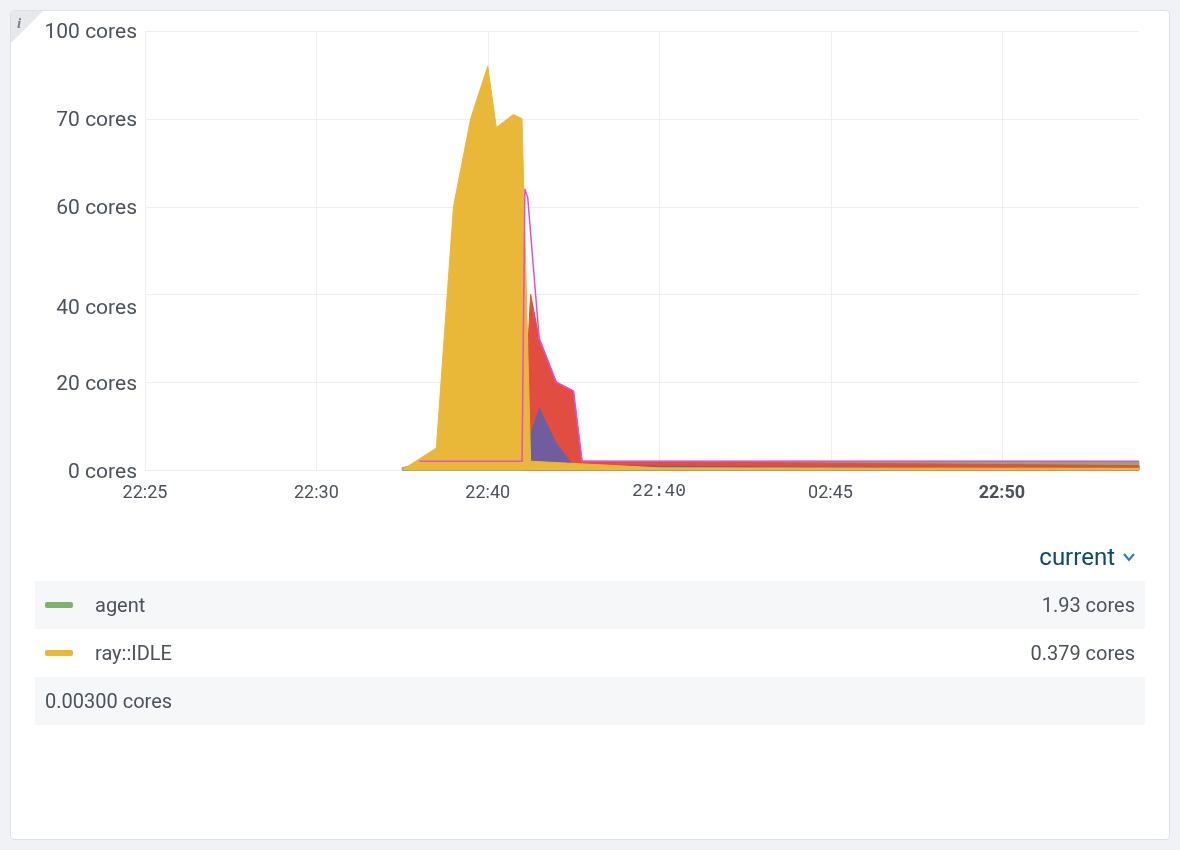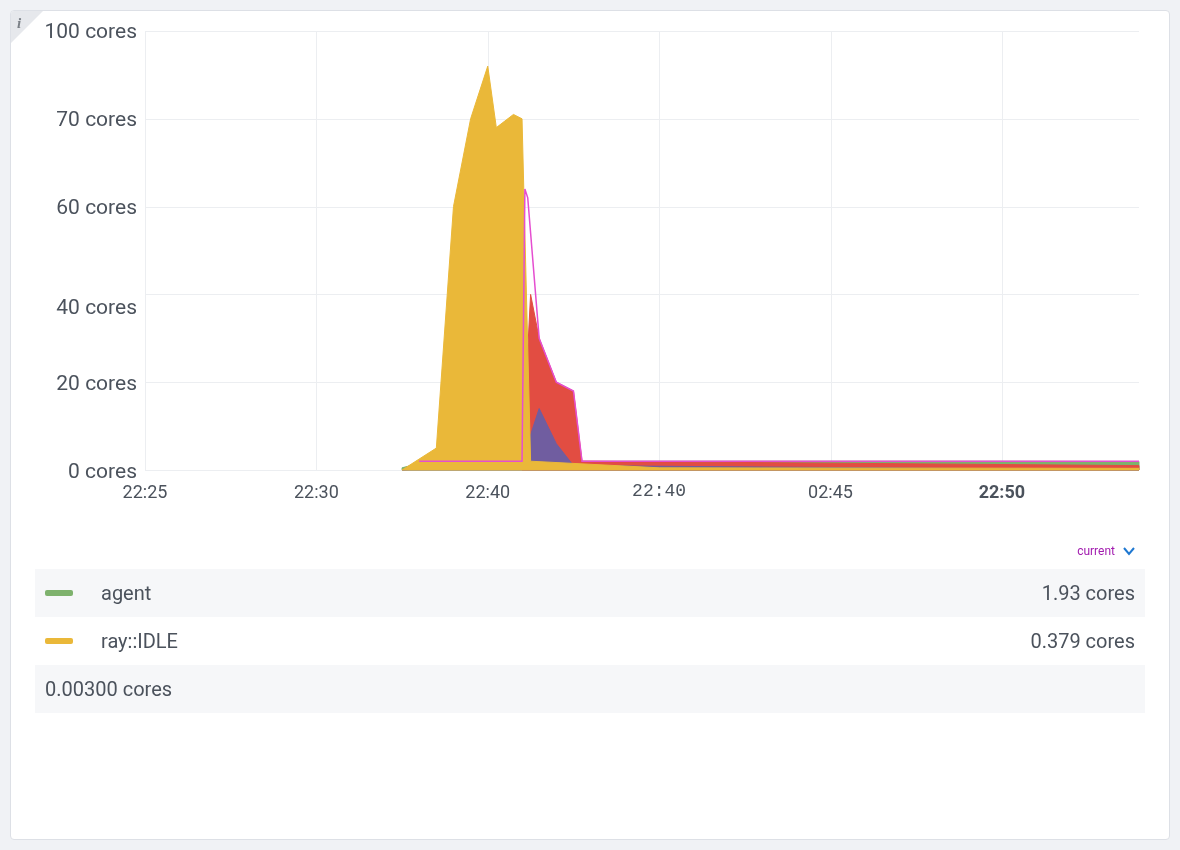--- a/index.html
+++ b/index.html
@@ -95,41 +95,41 @@
     overflow: visible;
   }
 
   .legend {
     margin: 28px 24px 10px 24px;
   }
   .legend-header {
     display: flex;
     justify-content: flex-end;
     padding: 4px 8px 10px 8px;
-    font-size: 12px;
-    color: #a21caf;
+    font-size: 24px;
+    color: #0c4a6e;
     cursor: pointer;
     align-items: center;
   }
   .legend-header svg { margin-left: 6px; }
   .legend-row {
     display: flex;
     align-items: center;
     justify-content: space-between;
     padding: 12px 10px;
     font-size: 20px;
     color: #4b525c;
   }
   .legend-row:nth-child(odd) {
     background: #f6f7f9;
   }
   .legend-left {
     display: flex;
     align-items: center;
-    gap: 28px;
+    gap: 22px;
   }
   .swatch {
     width: 28px;
     height: 6px;
     border-radius: 2px;
   }
 </style>
 </head>
 <body>
 

